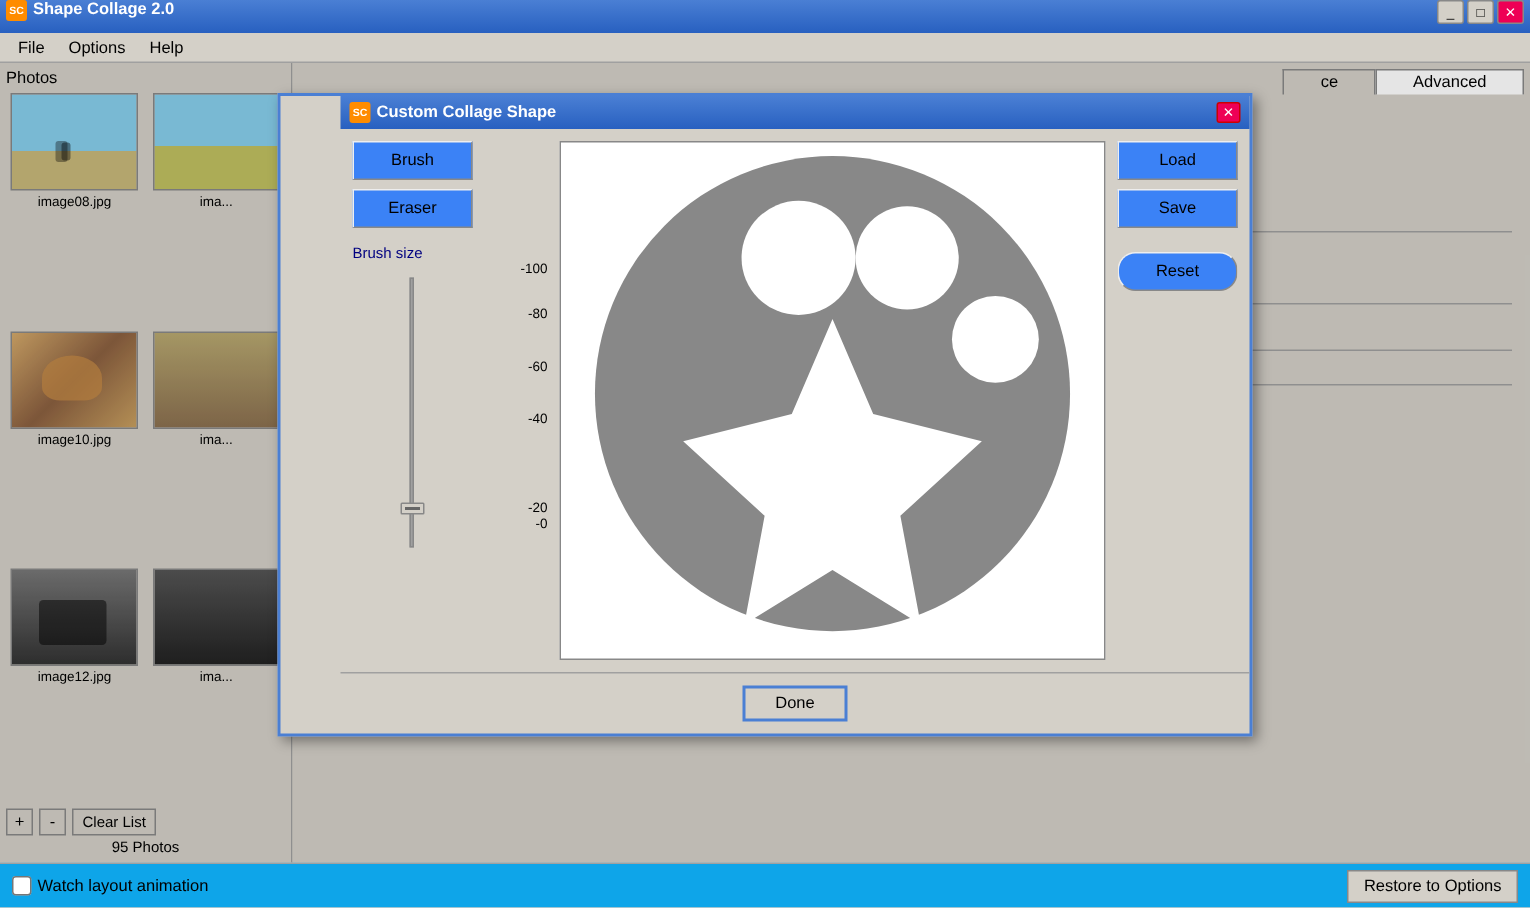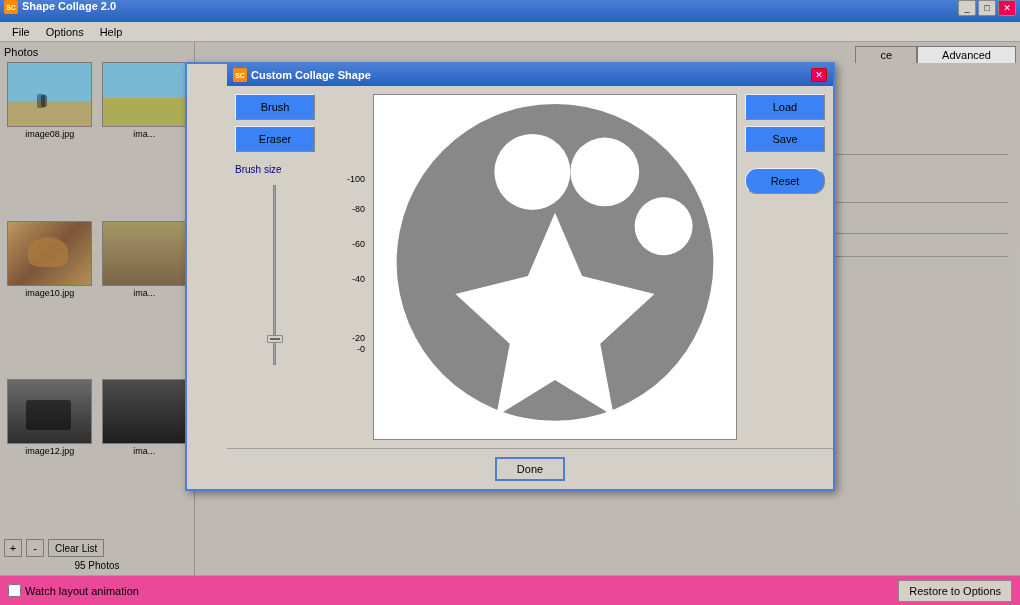--- a/index.html
+++ b/index.html
@@ -363,21 +363,21 @@
       cursor: pointer;
       font-size: 11px;
     }
 
     .bottom-main {
       display: flex;
       align-items: center;
       justify-content: space-between;
       height: 30px;
       padding: 0 8px;
-      background: #ec4899;
+      background: #0ea5e9;
       border-top: 1px solid #a0a0a0;
     }
 
     .watch-anim {
       display: flex;
       align-items: center;
       gap: 4px;
       font-size: 11px;
     }
 

